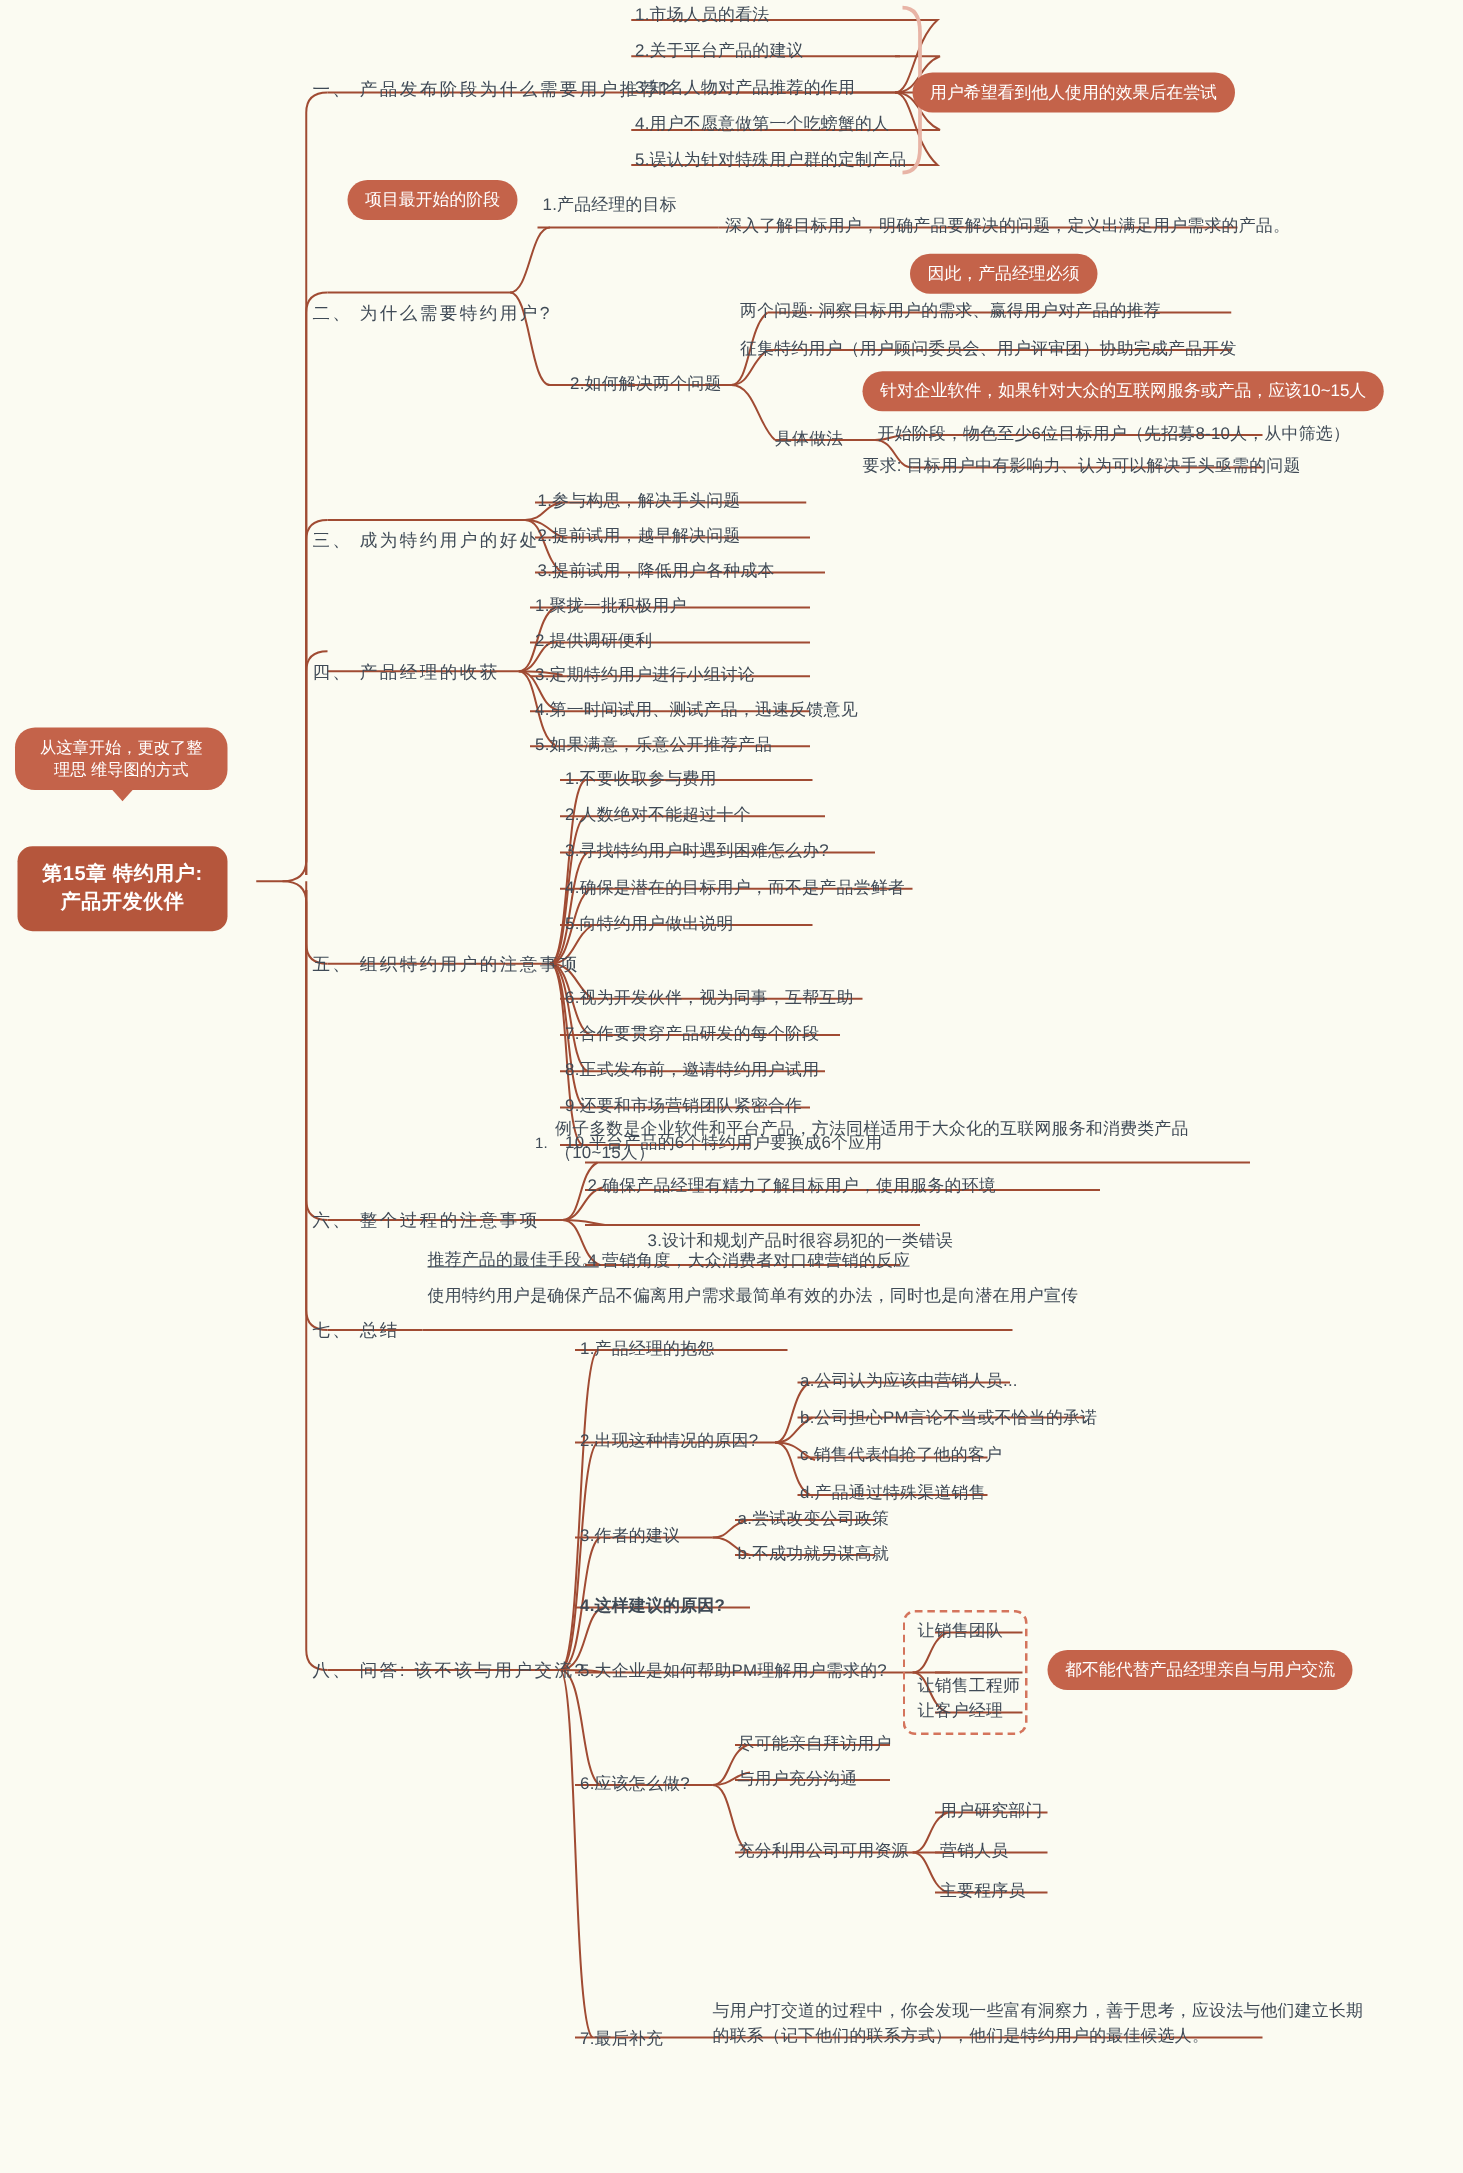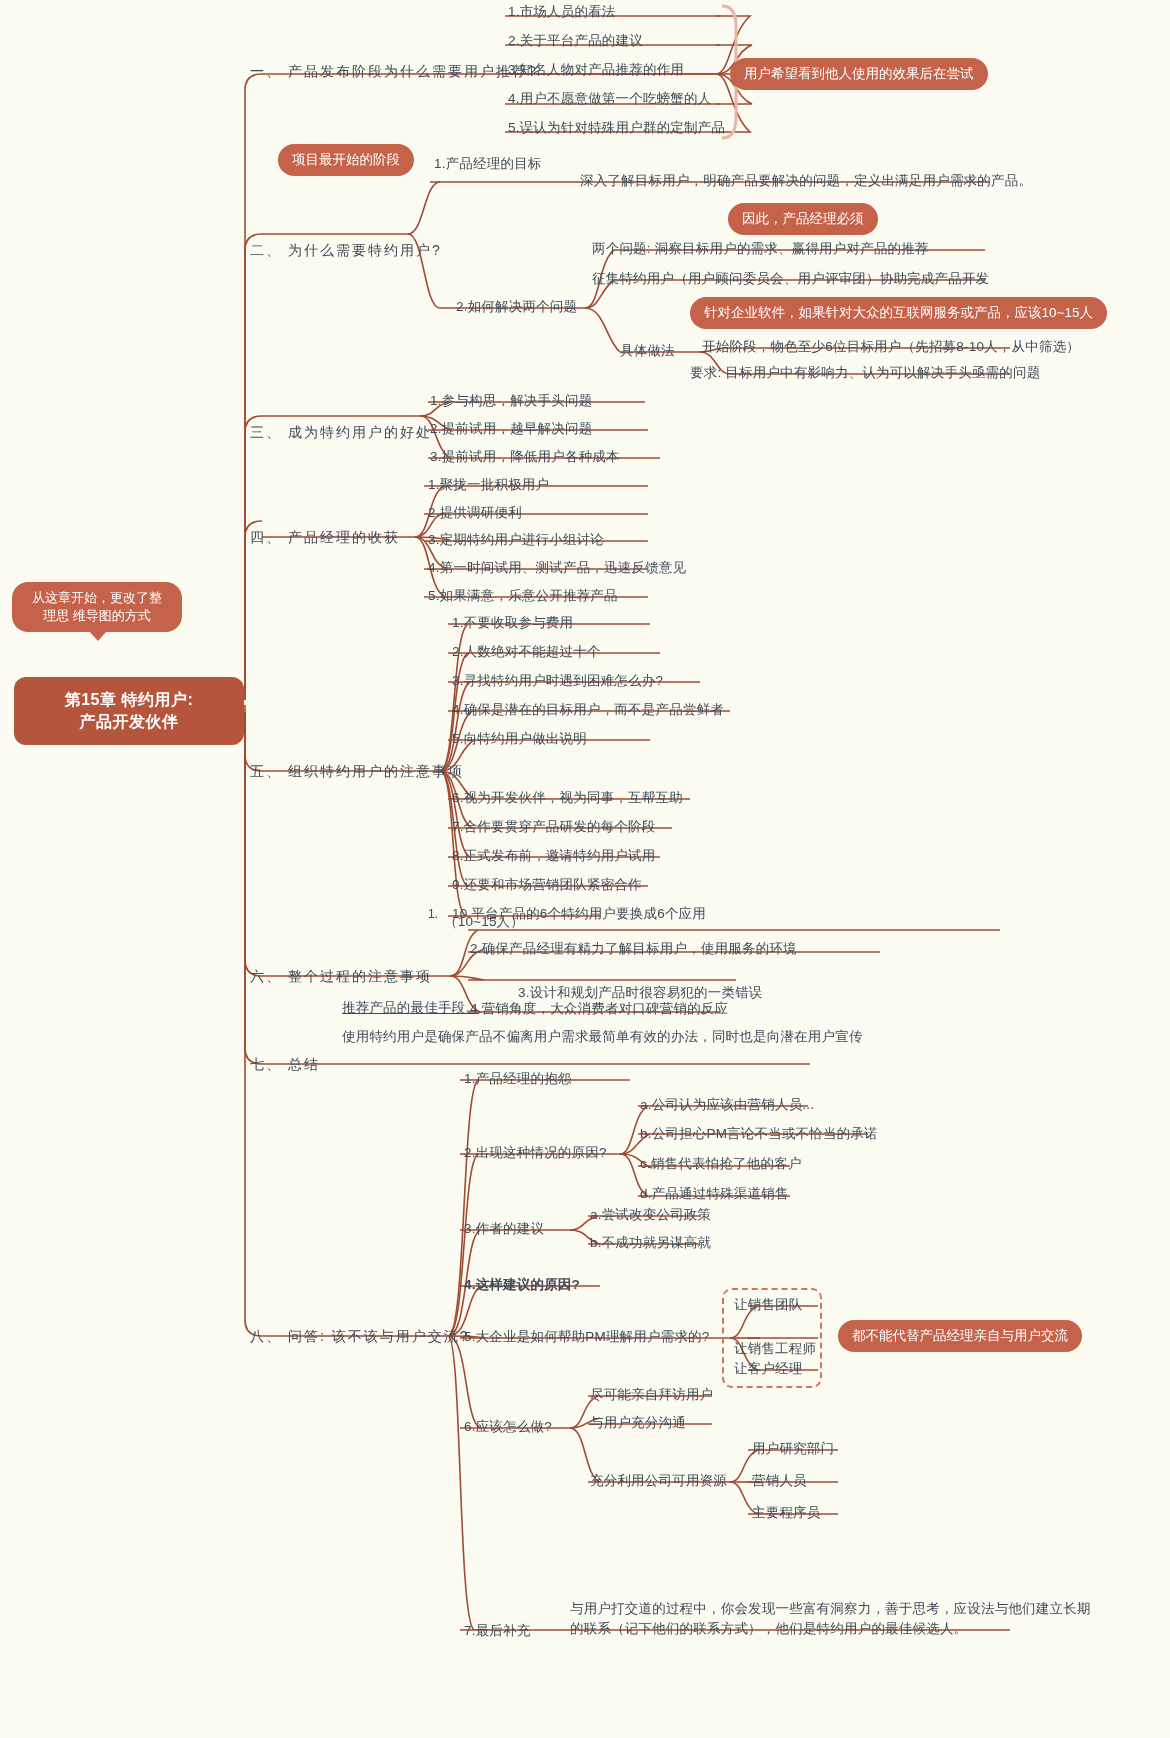--- a/index.html
+++ b/index.html
@@ -239,21 +239,21 @@
 
       <path d="M730 1482 C 744 1482, 742 1456, 758 1450"></path>
       <path d="M730 1482 C 748 1482, 748 1482, 760 1482"></path>
       <path d="M730 1482 C 744 1482, 742 1508, 758 1514"></path>
       <path d="M748 1450 H838"></path>
       <path d="M748 1482 H838"></path>
       <path d="M748 1514 H838"></path>
     </g>
   </svg>
 
-  <div class="root" style="left:14px;top:677px;width:230px;">
+  <div class="root" style="left:14px;top:677px;width:168px;">
     <div>第15章 特约用户:</div>
     <div>产品开发伙伴</div>
   </div>
 
   <div class="badge multiline" style="left:12px;top:582px;width:170px;font-size:13px;line-height:18px;">
     <span>从这章开始，更改了整理思</span>
     <span>维导图的方式</span>
     <i class="tail tail-down"></i>
   </div>
 
@@ -303,20 +303,21 @@
   <div class="node" style="left:452px;top:701px;">4.确保是潜在的目标用户，而不是产品尝鲜者</div>
   <div class="node" style="left:452px;top:730px;">5.向特约用户做出说明</div>
   <div class="node" style="left:452px;top:789px;">6.视为开发伙伴，视为同事，互帮互助</div>
   <div class="node" style="left:452px;top:818px;">7.合作要贯穿产品研发的每个阶段</div>
   <div class="node" style="left:452px;top:847px;">8.正式发布前，邀请特约用户试用</div>
   <div class="node" style="left:452px;top:876px;">9.还要和市场营销团队紧密合作</div>
   <div class="node" style="left:452px;top:905px;">10.平台产品的6个特约用户要换成6个应用</div>
 
   <div class="node lvl1" style="left:250px;top:968px;">六、 整个过程的注意事项</div>
   <div class="node" style="left:428px;top:906px;font-size:12px;">1.</div>
+  <div class="node" style="left:444px;top:894px;">例子多数是企业软件和平台产品，方法同样适用于大众化的互联网服务和消费类产品</div>
   <div class="node" style="left:444px;top:913px;">（10~15人）</div>
   <div class="node" style="left:470px;top:940px;">2.确保产品经理有精力了解目标用户，使用服务的环境</div>
   <div class="node" style="left:470px;top:984px;margin-left:48px;">3.设计和规划产品时很容易犯的一类错误</div>
   <div class="node" style="left:470px;top:1000px;">4.营销角度，大众消费者对口碑营销的反应</div>
 
   <div class="node lvl1" style="left:250px;top:1056px;">七、 总结</div>
   <div class="node" style="left:342px;top:1028px;">使用特约用户是确保产品不偏离用户需求最简单有效的办法，同时也是向潜在用户宣传</div>
   <div class="node" style="left:342px;top:999px;text-decoration:underline;">推荐产品的最佳手段。</div>
 
   <div class="node lvl1" style="left:250px;top:1328px;">八、 问答: 该不该与用户交流?</div>

